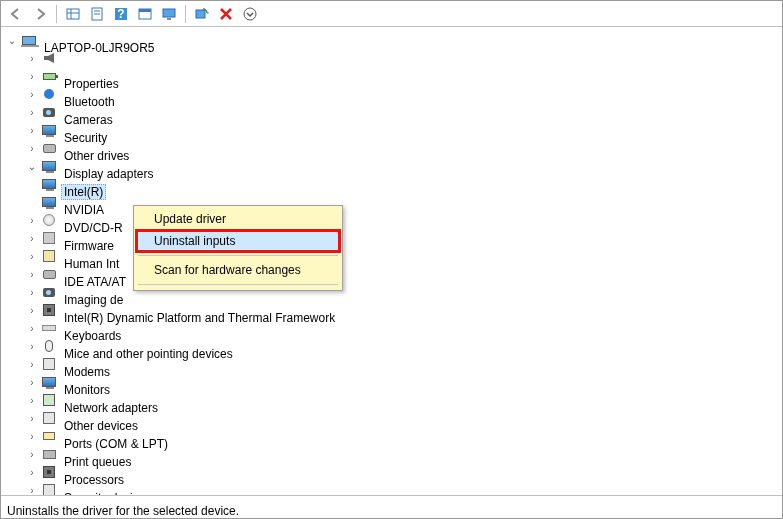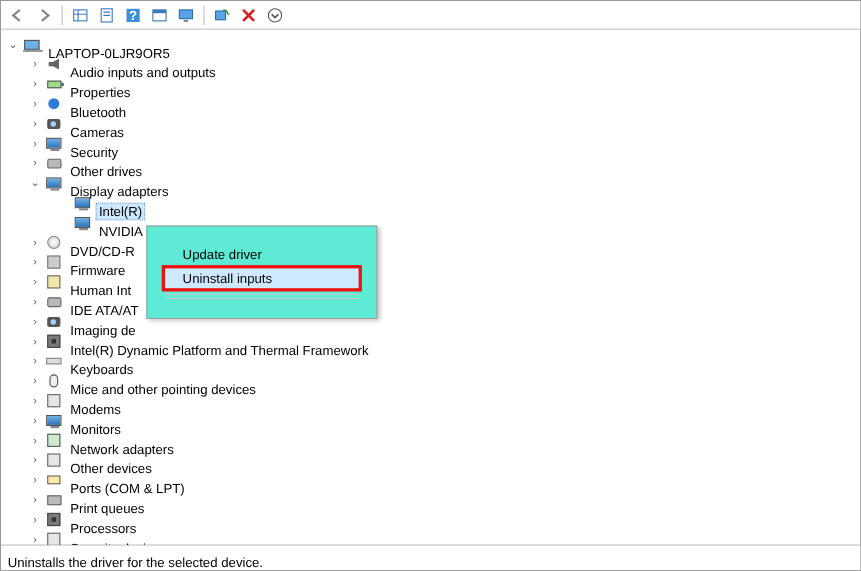--- a/index.html
+++ b/index.html
@@ -20,24 +20,24 @@
 .tree::-webkit-scrollbar-track { background:#f0f0f0; border-left:1px solid #d0d0d0;}
 .tree::-webkit-scrollbar-thumb { background:#c1c1c1; border:1px solid #a0a0a0;}
 
 .row { height:18px; display:flex; align-items:center; white-space:nowrap; user-select:none; position:relative;}
 .row .twisty { width:14px; height:14px; margin-right:2px; display:flex; align-items:center; justify-content:center; color:#606060; font-size:10px;}
 .row .icon { width:16px; height:16px; margin-right:4px; display:flex; align-items:center; justify-content:center;}
 .row .label { padding:1px 3px;margin-top:16px; }
 .row.selected .label { background:#cde8ff; border:1px dotted #7aa7d8; padding:0 2px;}
 .row.l0 { padding-left: 4px; }
 .row.l1 { padding-left: 24px; }
-.row.l2 { padding-left: 50px; }
-
-
-.ctxmenu { position:absolute; background:#5eead4; border:1px solid #a0a0a0; box-shadow:2px 2px 4px rgba(0,0,0,.25); padding:14px; z-index:10; width:210px;}
+.row.l2 { padding-left: 24px; }
+
+
+.ctxmenu { position:absolute; background:#fef9c3; border:1px solid #a0a0a0; box-shadow:2px 2px 4px rgba(0,0,0,.25); padding:2px; z-index:10; width:210px;}
 .ctxmenu .mi { height:22px; display:flex; align-items:center; padding:0 18px; }
 .ctxmenu .mi.hover { background:#cde8ff; }
 .ctxmenu .mi.bold { font-weight:bold; }
 .ctxmenu .msep { height:1px; background:#c8c8c8; margin:3px 2px; }
 .ctxmenu .mi.highlight-box { outline:3px solid #e11; outline-offset:-2px; }
 
 
 .status { height:22px; display:flex; align-items:flex-end; padding:0 6px; background:#fff; }
 
 
@@ -141,21 +141,20 @@
           <span class="icon">
             <span class="ic-laptop"></span>
           </span>
           <span class="label">LAPTOP-0LJR9OR5</span>
         </div>
         <div class="row l1">
           <span class="twisty">›</span>
           <span class="icon">
             <span class="ic-spk"></span>
           </span>
-          <span class="label">Audio inputs and outputs</span>
         </div>
         <div class="row l1">
           <span class="twisty">›</span>
           <span class="icon">
             <span class="ic-batt"></span>
           </span>
           <span class="label">Properties</span>
         </div>
         <div class="row l1">
           <span class="twisty">›</span>
@@ -317,20 +316,21 @@
             <span class="ic-pc"></span>
           </span>
           <span class="label">Security devices</span>
         </div>
       </div>
 
     <div class="ctxmenu" id="ctx" style="left: 132px; top: 178px;">
         <div class="mi">Update driver</div>
         <div class="mi hover highlight-box">Uninstall inputs</div>
         <div class="msep"></div>
+        <div class="mi">Scan for hardware changes</div>
         <div class="msep"></div>
       </div>
   </div>
 
   <div class="status">
     <span>Uninstalls the driver for the selected device.</span>
   </div>
 </div>
 
 </body></html>

